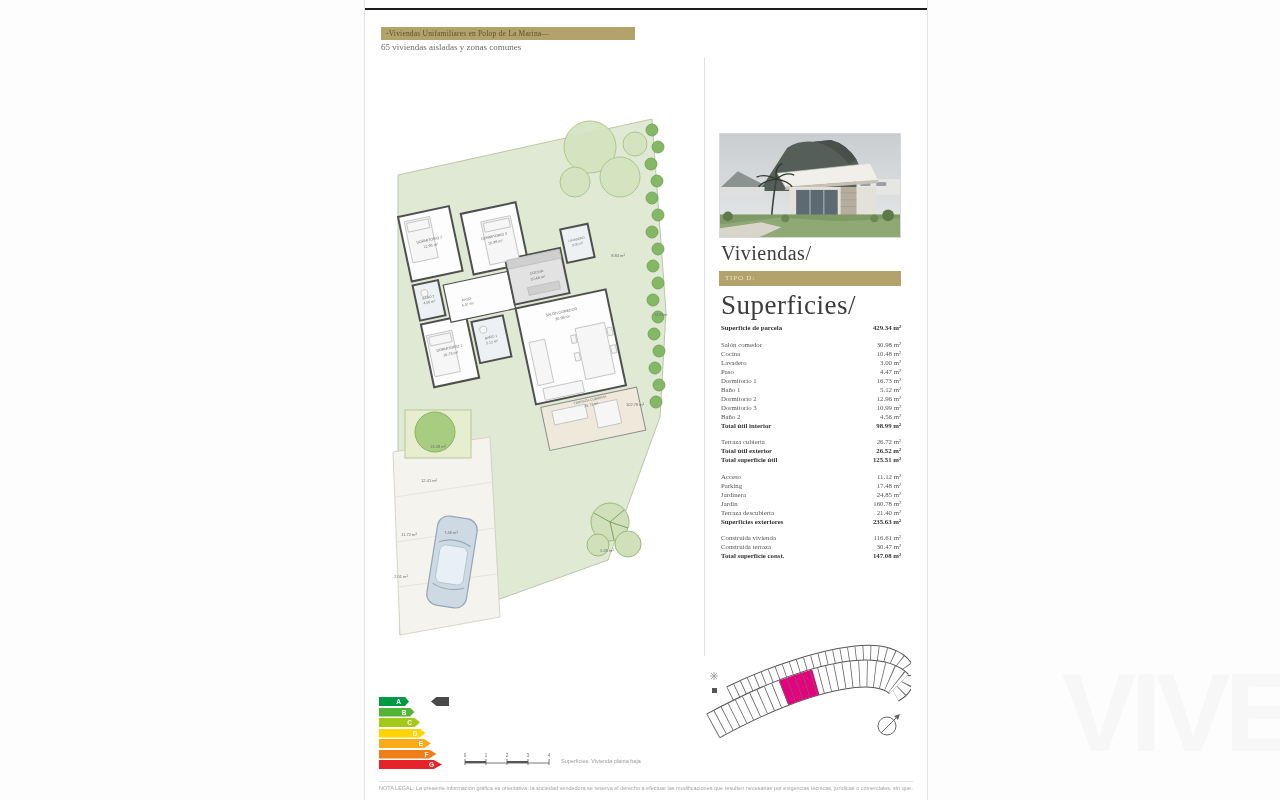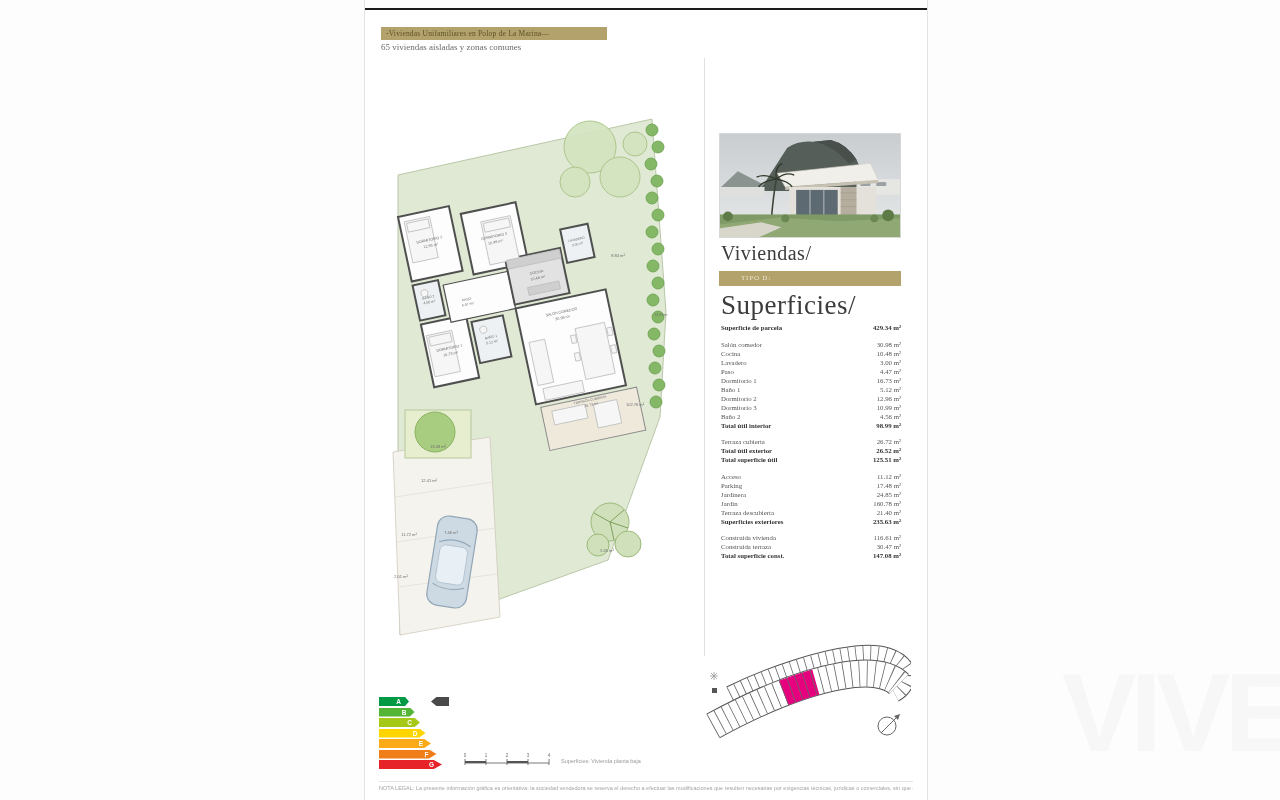--- a/index.html
+++ b/index.html
@@ -12,21 +12,21 @@
   .page{
     position:absolute;left:364px;top:0;width:562px;height:800px;
     background:#ffffff;
     border-left:1px solid #e3e3e3;border-right:1px solid #e3e3e3;
   }
   .topline{position:absolute;left:0;top:8px;width:100%;height:2px;background:#1d1d1d;}
   .vdivider{position:absolute;left:339px;top:58px;height:598px;width:1px;background:#e0e0e0;}
 
   
   .banner{
-    position:absolute;left:16px;top:27px;width:226px;height:13px;
+    position:absolute;left:16px;top:27px;width:254px;height:13px;
     background:#b3a26b;color:#5e5128;font-size:7.5px;line-height:13px;
     padding-left:5px;box-sizing:border-box;letter-spacing:.2px;white-space:nowrap;overflow:hidden;
   }
   .subtitle{position:absolute;left:16px;top:42px;font-size:9px;color:#6b6b6b;}
 
   
   .plan{position:absolute;left:20px;top:92px;width:302px;height:576px;}
   .plan svg{width:100%;height:100%;}
   .planlabel{font-family:"Liberation Sans",sans-serif;fill:#6f6f6f;}
 
@@ -52,21 +52,21 @@
     position:absolute;left:196px;top:758px;font-size:5.5px;color:#9a9a9a;
     font-family:"Liberation Sans",sans-serif;
   }
 
   
   .photo{position:absolute;left:354px;top:133px;width:182px;height:105px;border:1px solid #d8d8d8;box-sizing:border-box;}
   .photo svg{display:block;width:100%;height:100%;}
   .rtitle{position:absolute;left:356px;top:242px;font-size:20px;color:#3c3c3c;letter-spacing:.5px;}
   .tipobar{
     position:absolute;left:354px;top:271px;width:182px;height:15px;background:#b3a26b;
-    color:#ece4ca;font-size:7px;line-height:15px;padding-left:22px;box-sizing:border-box;letter-spacing:.8px;
+    color:#ece4ca;font-size:7px;line-height:15px;padding-left:6px;box-sizing:border-box;letter-spacing:.8px;
   }
   .rsection{position:absolute;left:356px;top:290px;font-size:27px;color:#3c3c3c;letter-spacing:.5px;}
 
   .stable{position:absolute;left:356px;top:323px;width:180px;font-size:6.8px;color:#555;}
   .tgroup{margin-bottom:7.5px;}
   .trow{display:flex;justify-content:space-between;line-height:9px;}
   .trow.bold{font-weight:bold;color:#333;}
   .tvalue{text-align:right;}
 
   

